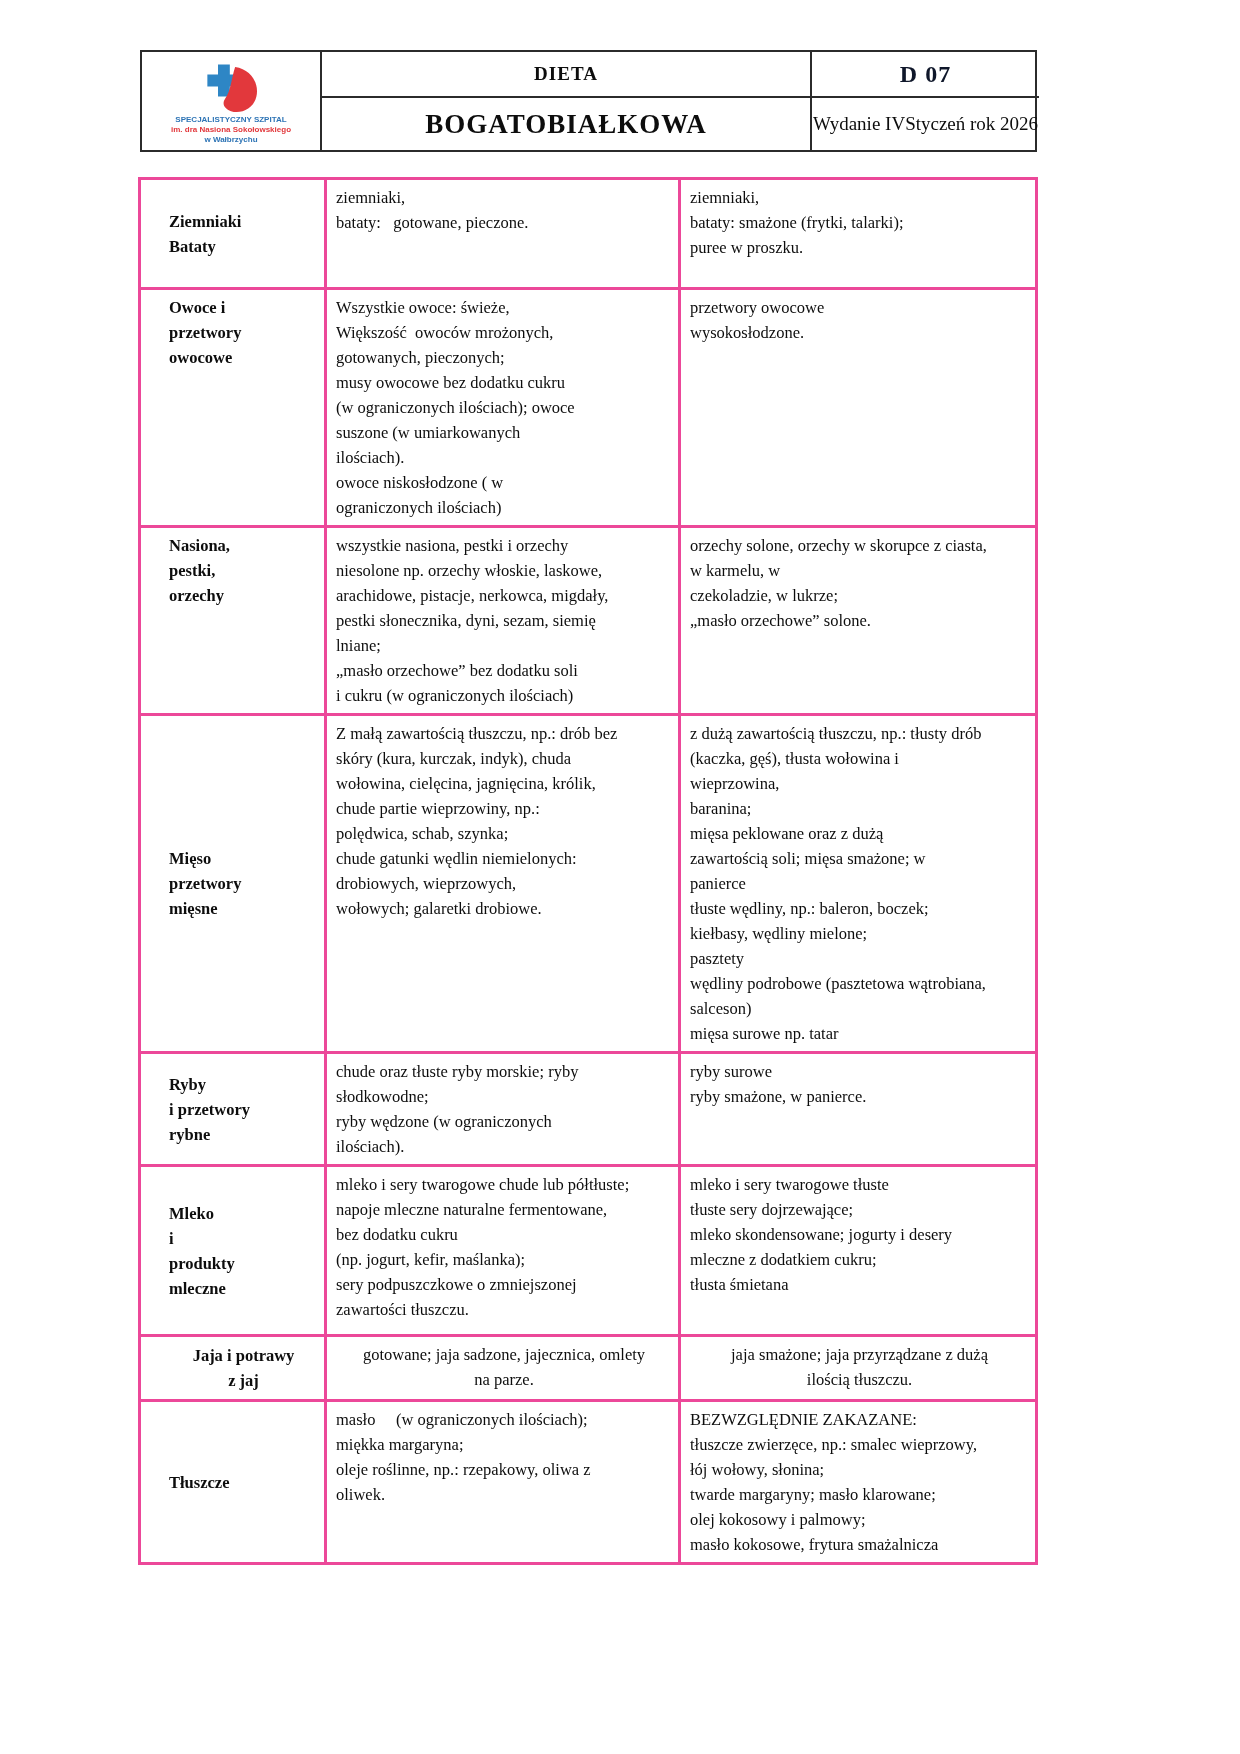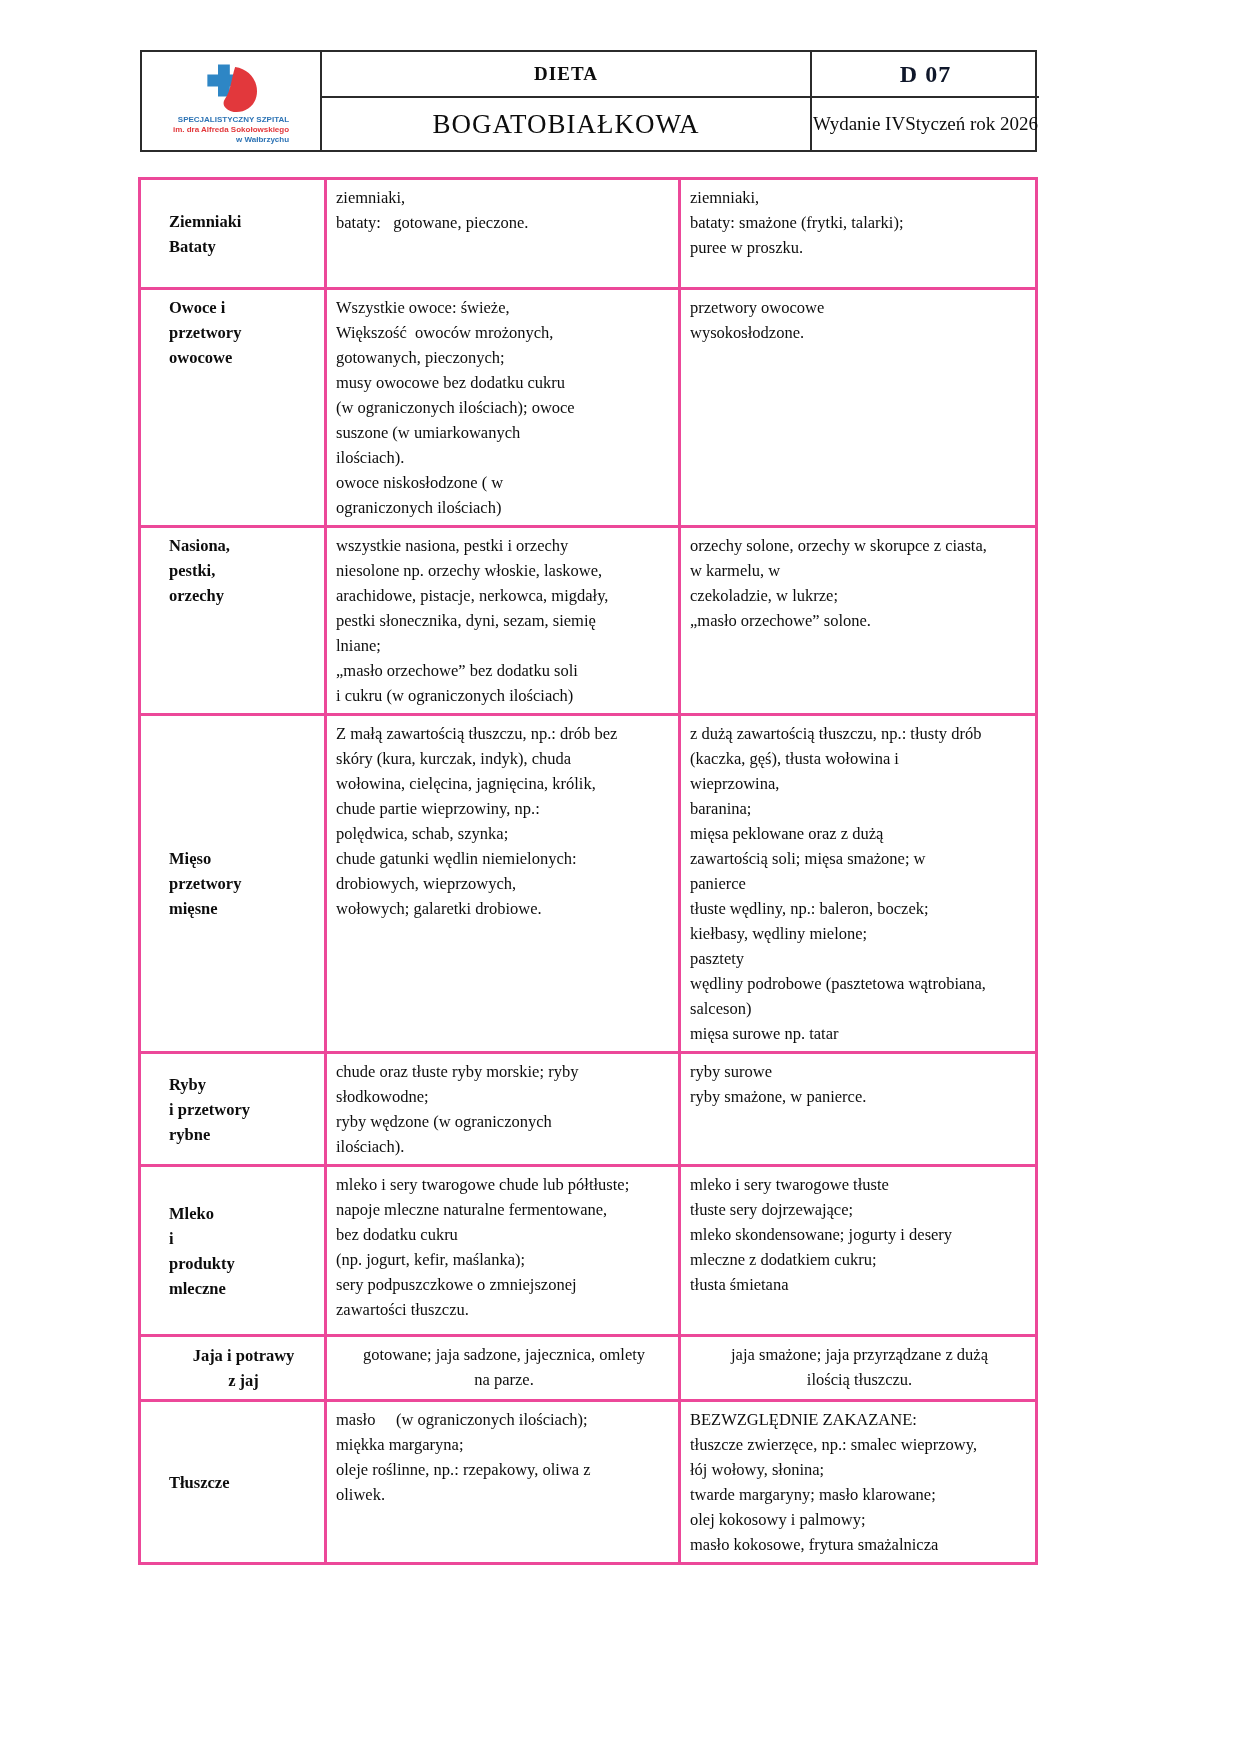--- a/index.html
+++ b/index.html
@@ -19,25 +19,25 @@
     box-sizing:border-box;
     background:#fff;
   }
   .hcell { box-sizing:border-box; display:flex; align-items:center; justify-content:center; }
   .h-logo    { grid-column:1; grid-row:1/3; border-right:2px solid #2b2b2b; flex-direction:column; padding-top:3px; }
   .h-dieta   { grid-column:2; grid-row:1; border-right:2px solid #2b2b2b; border-bottom:2px solid #2b2b2b;
                font-weight:bold; font-size:19px; letter-spacing:1px; }
   .h-code    { grid-column:3; grid-row:1; border-bottom:2px solid #2b2b2b;
                font-weight:bold; font-size:24px; color:#0f172a; letter-spacing:1px; }
   .h-name    { grid-column:2; grid-row:2; border-right:2px solid #2b2b2b;
-               font-weight:normal; font-size:27px; letter-spacing:1px; }
+               font-weight:bold; font-size:27px; letter-spacing:1px; }
   .h-edition { grid-column:3; grid-row:2; font-size:19px; line-height:24px; }
 
   .logo-svg { width:64px; height:52px; display:block; }
-  .logo-text { text-align:right; font-family:"Liberation Sans", sans-serif;
+  .logo-text { text-align:center; font-family:"Liberation Sans", sans-serif;
                font-size:8px; line-height:10px; font-weight:bold; margin-top:2px; }
   .logo-line1, .logo-line3 { color:#2e74b5; }
   .logo-line2 { color:#e2383c; }
 
   
   .main-table {
     position:absolute; left:138px; top:177px;
     border-collapse:collapse; table-layout:fixed; width:897px;
     background:#fff;
   }
@@ -67,21 +67,21 @@
 
   <div class="header-table">
 
     <div class="hcell h-logo">
       <svg class="logo-svg" viewBox="0 0 100 88" aria-hidden="true">
         <path d="M28 6 h20 v17 h18 v20 h-18 v17 h-20 v-17 h-18 v-20 h18 z" fill="#2e86c5"></path>
         <path d="M57 10 C84 14 98 38 93 60 C88 82 66 90 50 85 C39 81 34 73 40 64 C50 50 51 28 57 10 z" fill="#e2383c"></path>
       </svg>
       <div class="logo-text">
         <div class="logo-line1">SPECJALISTYCZNY SZPITAL</div>
-        <div class="logo-line2">im. dra Alfreda Sokołowskiego</div>
+        <div class="logo-line2">im. dra Nasiona Sokołowskiego</div>
         <div class="logo-line3">w Wałbrzychu</div>
       </div>
     </div>
 
     <div class="hcell h-dieta">DIETA</div>
 
     <div class="hcell h-code">D 07</div>
 
     <div class="hcell h-name">BOGATOBIAŁKOWA</div>
 

